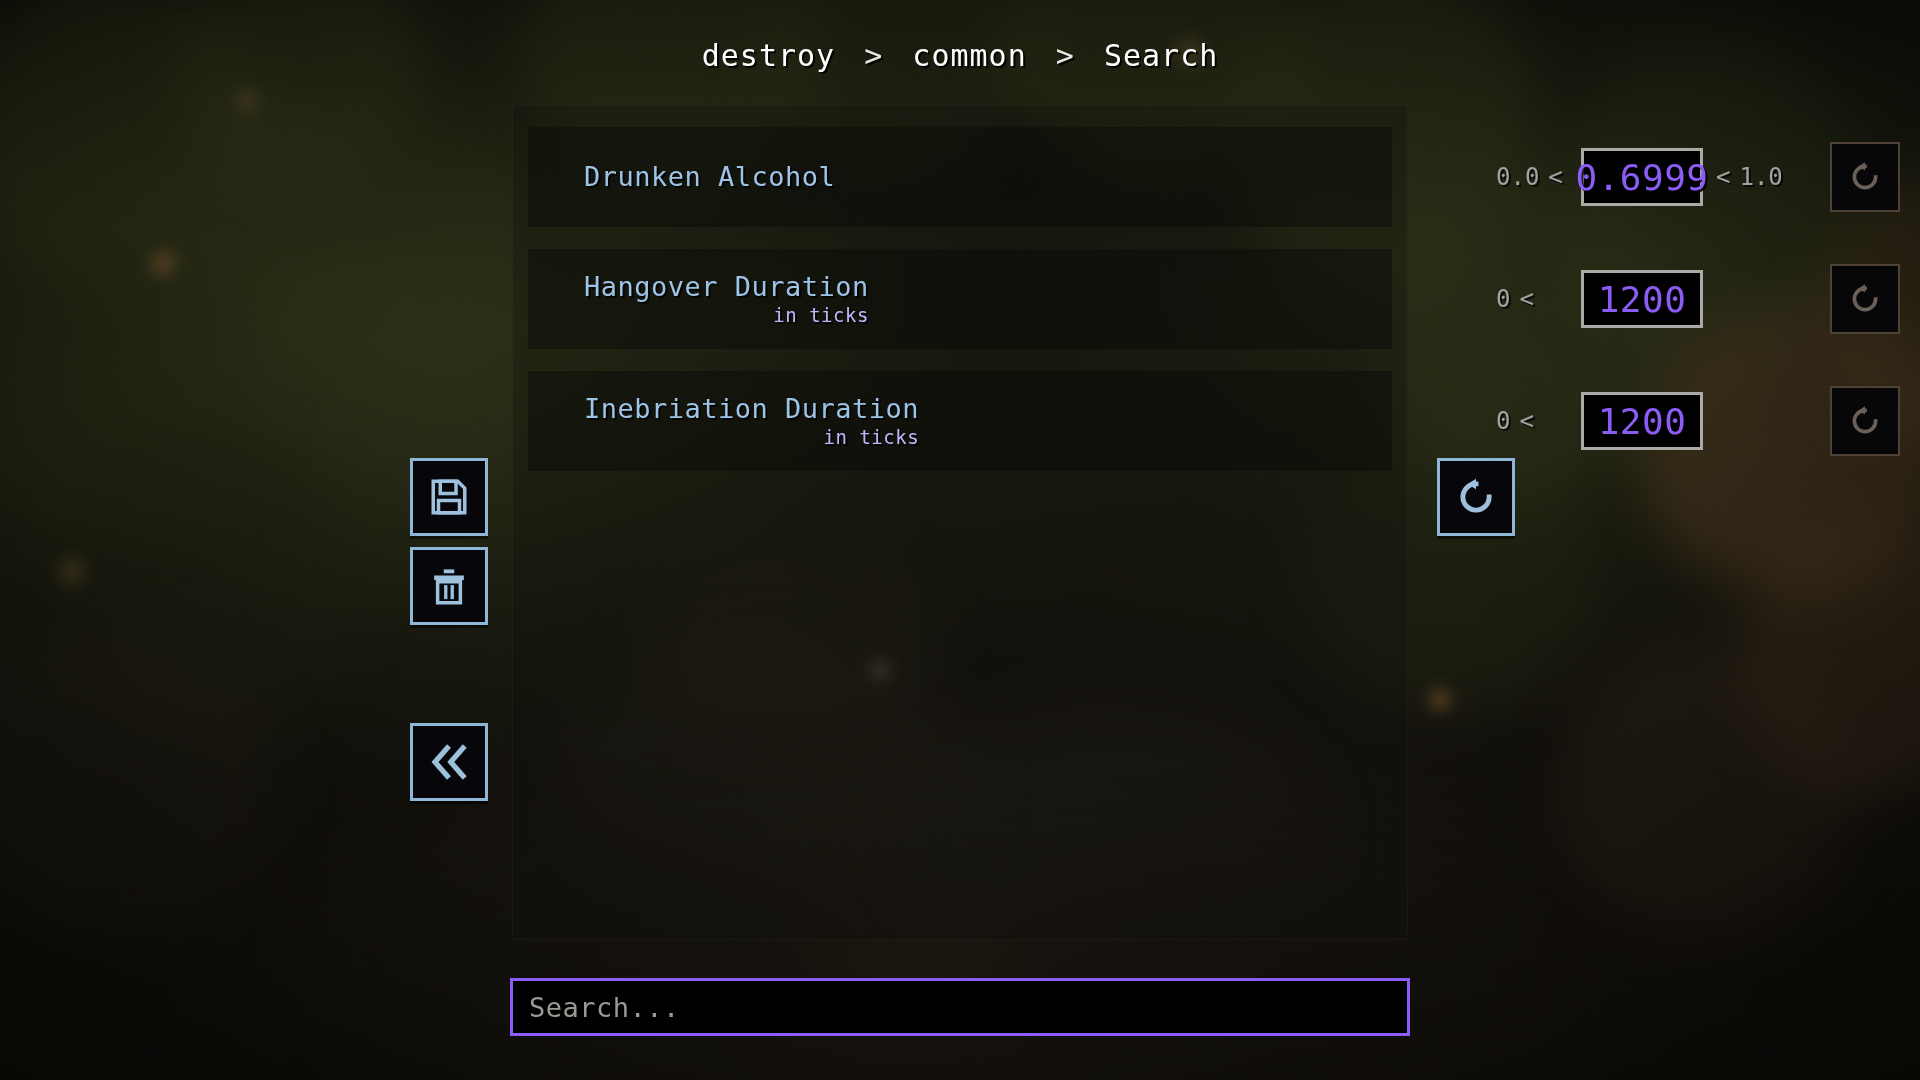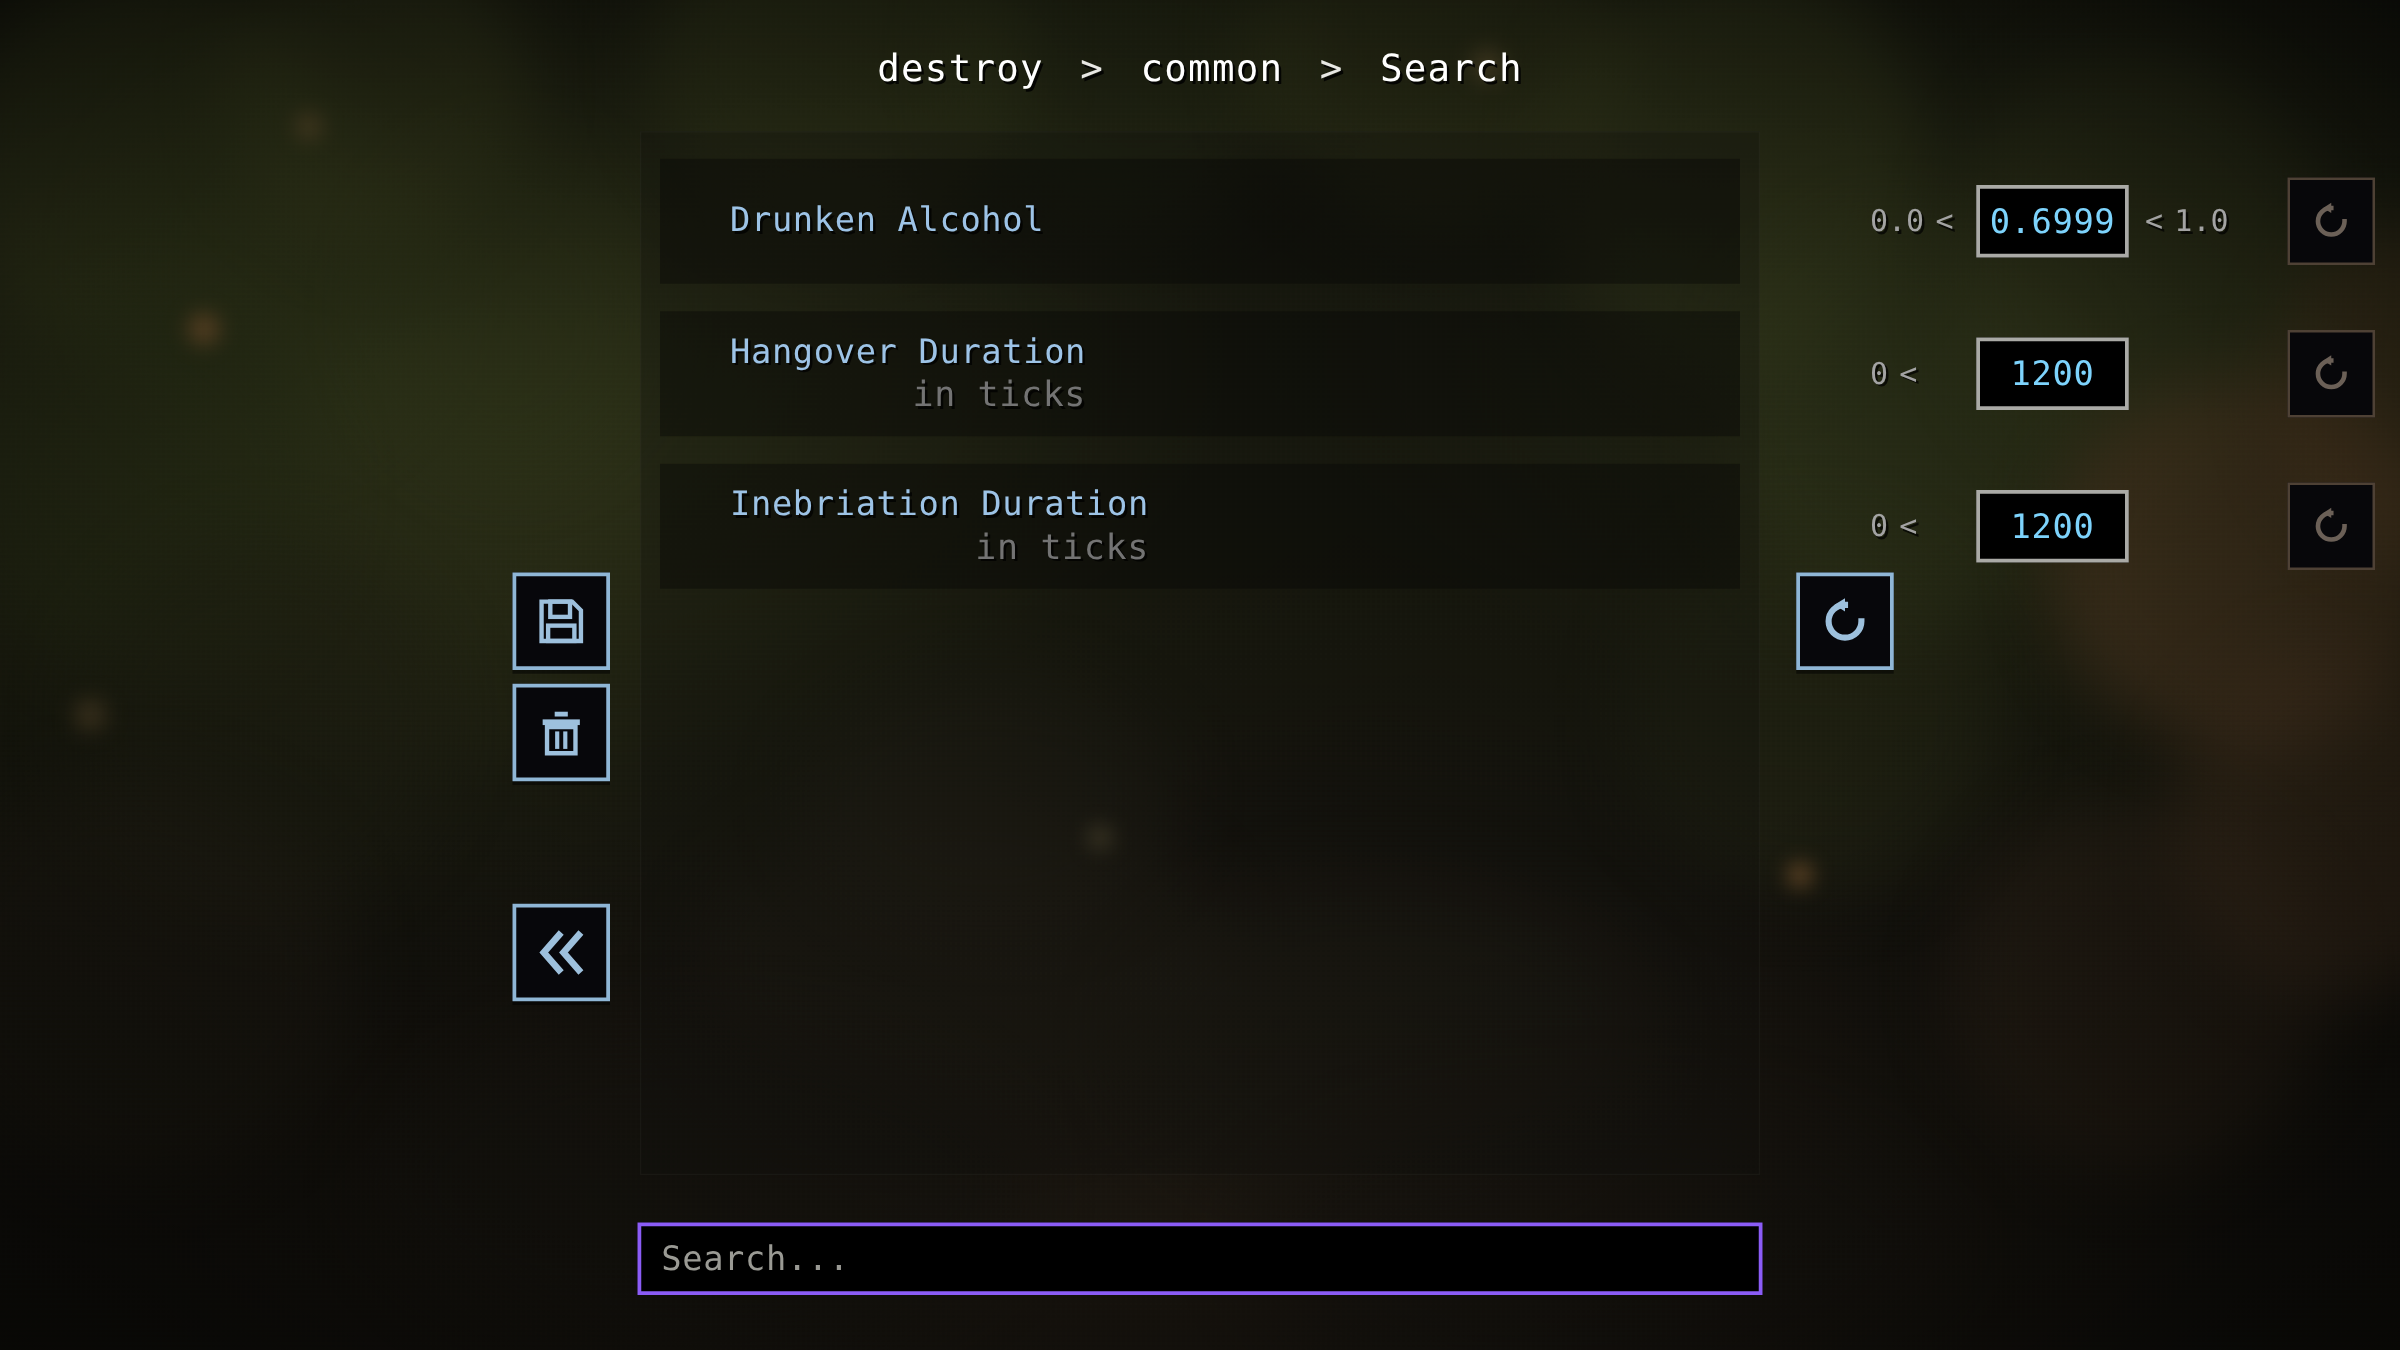--- a/index.html
+++ b/index.html
@@ -74,22 +74,22 @@
   .row.two .labels { justify-content:center; gap:2px; }
 
   .lbl-title {
     font-size:27px; letter-spacing:0.5px;
     color:#9dc3e6;
     text-shadow:2px 2px 0 rgba(0,0,0,0.75);
     white-space:nowrap;
     line-height:1.15;
   }
   .lbl-sub {
-    font-size:28px; letter-spacing:0.5px;
-    color:#737373;
+    font-size:19px; letter-spacing:0.5px;
+    color:#c4b5fd;
     text-shadow:2px 2px 0 rgba(0,0,0,0.75);
     text-align:right;
     line-height:1.2;
   }
   .rng-txt {
     font-size:24px; color:#a3a3a3;
     text-shadow:2px 2px 0 rgba(0,0,0,0.7);
     white-space:nowrap;
   }
 
@@ -99,21 +99,21 @@
              display:flex; align-items:center; gap:9px; }
 
   .valbox {
     position:absolute; left:1053px; top:50%; transform:translateY(-50%);
     width:122px; height:58px;
     background:#000;
     border:3px solid #aaaaa6;
     display:flex; align-items:center; justify-content:center;
   }
   .valbox span {
-    font-size:27px; color:#7dd3fc; letter-spacing:0.5px;
+    font-size:36px; color:#8b5cf6; letter-spacing:0.5px;
     text-shadow:2px 2px 0 rgba(0,0,0,0.85);
     text-align:center;
   }
 
   
   .row-reset {
     position:absolute; left:1302px; top:50%; transform:translateY(-50%);
     width:70px; height:70px;
     background:#07070a;
     border:2px solid #4e4135;

